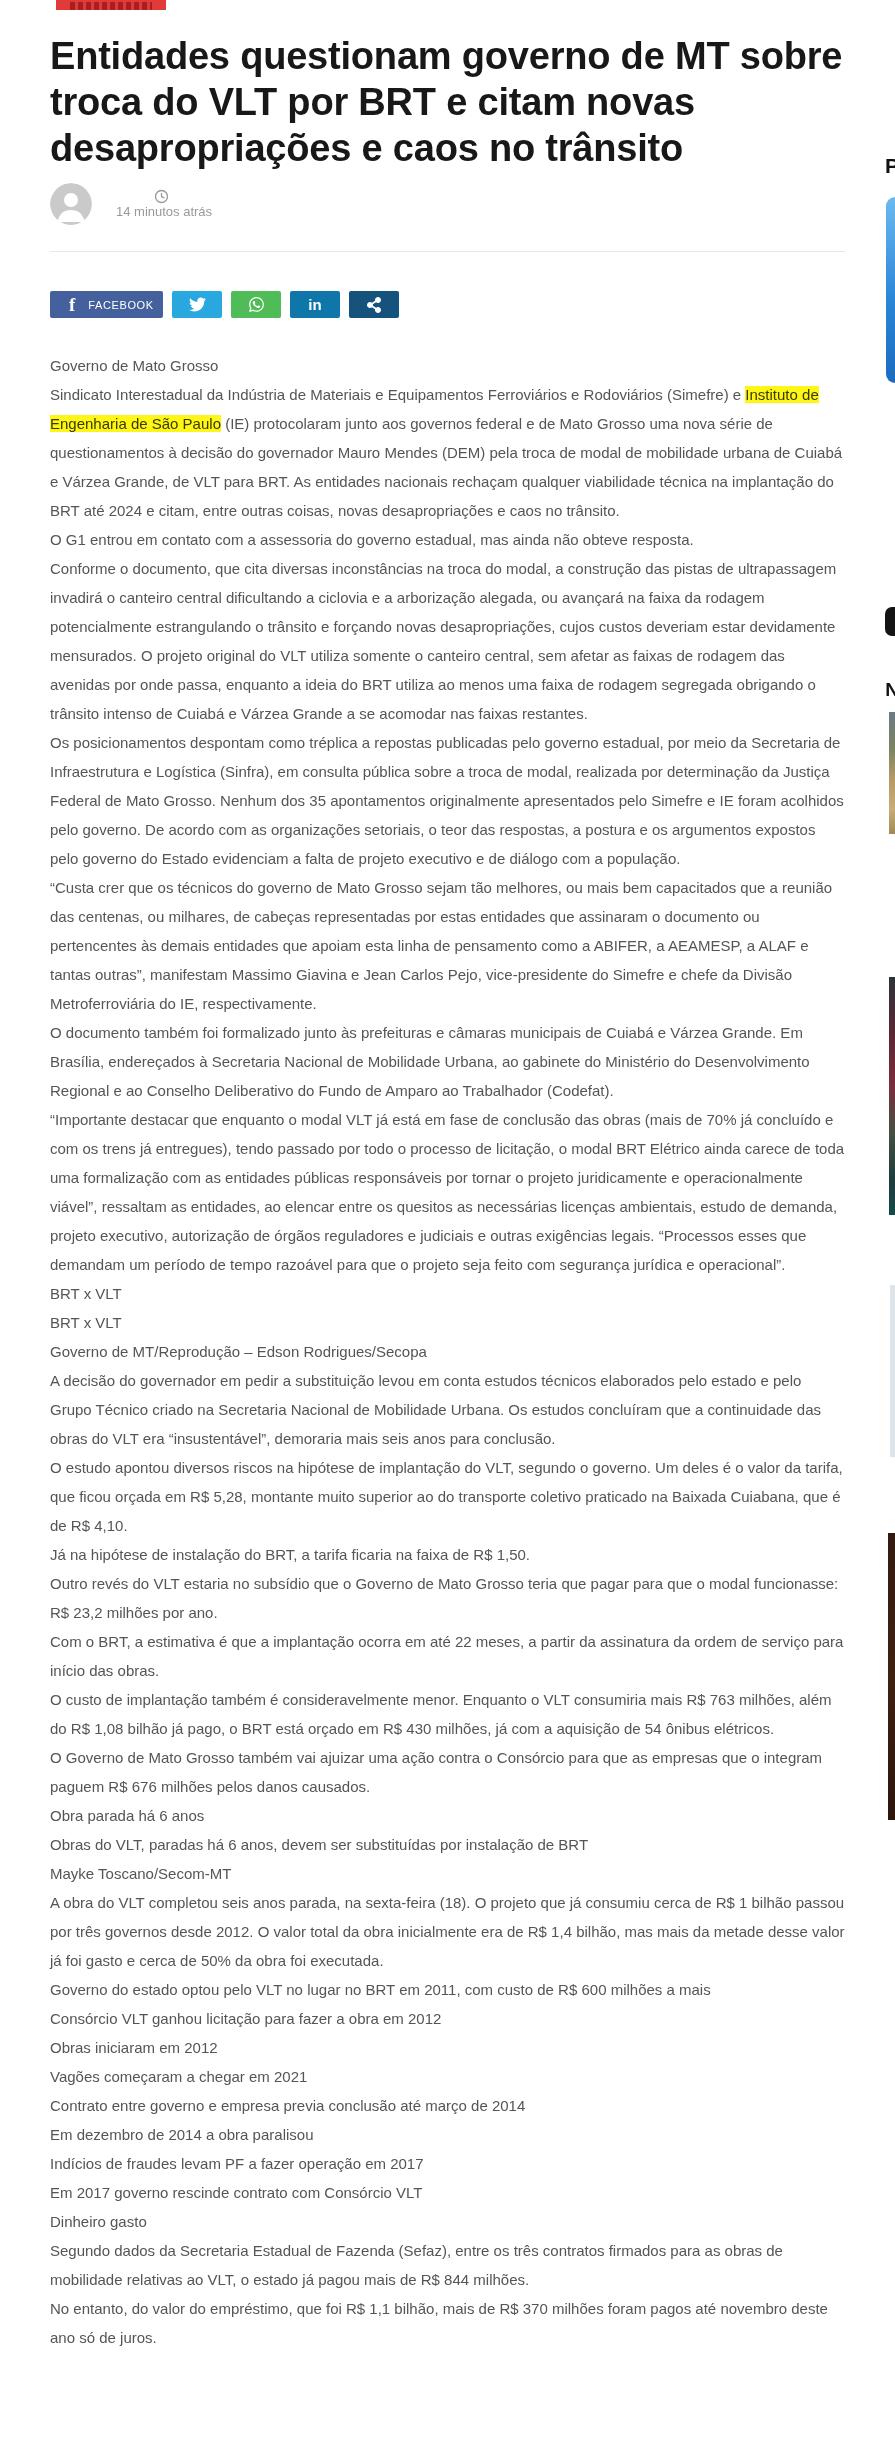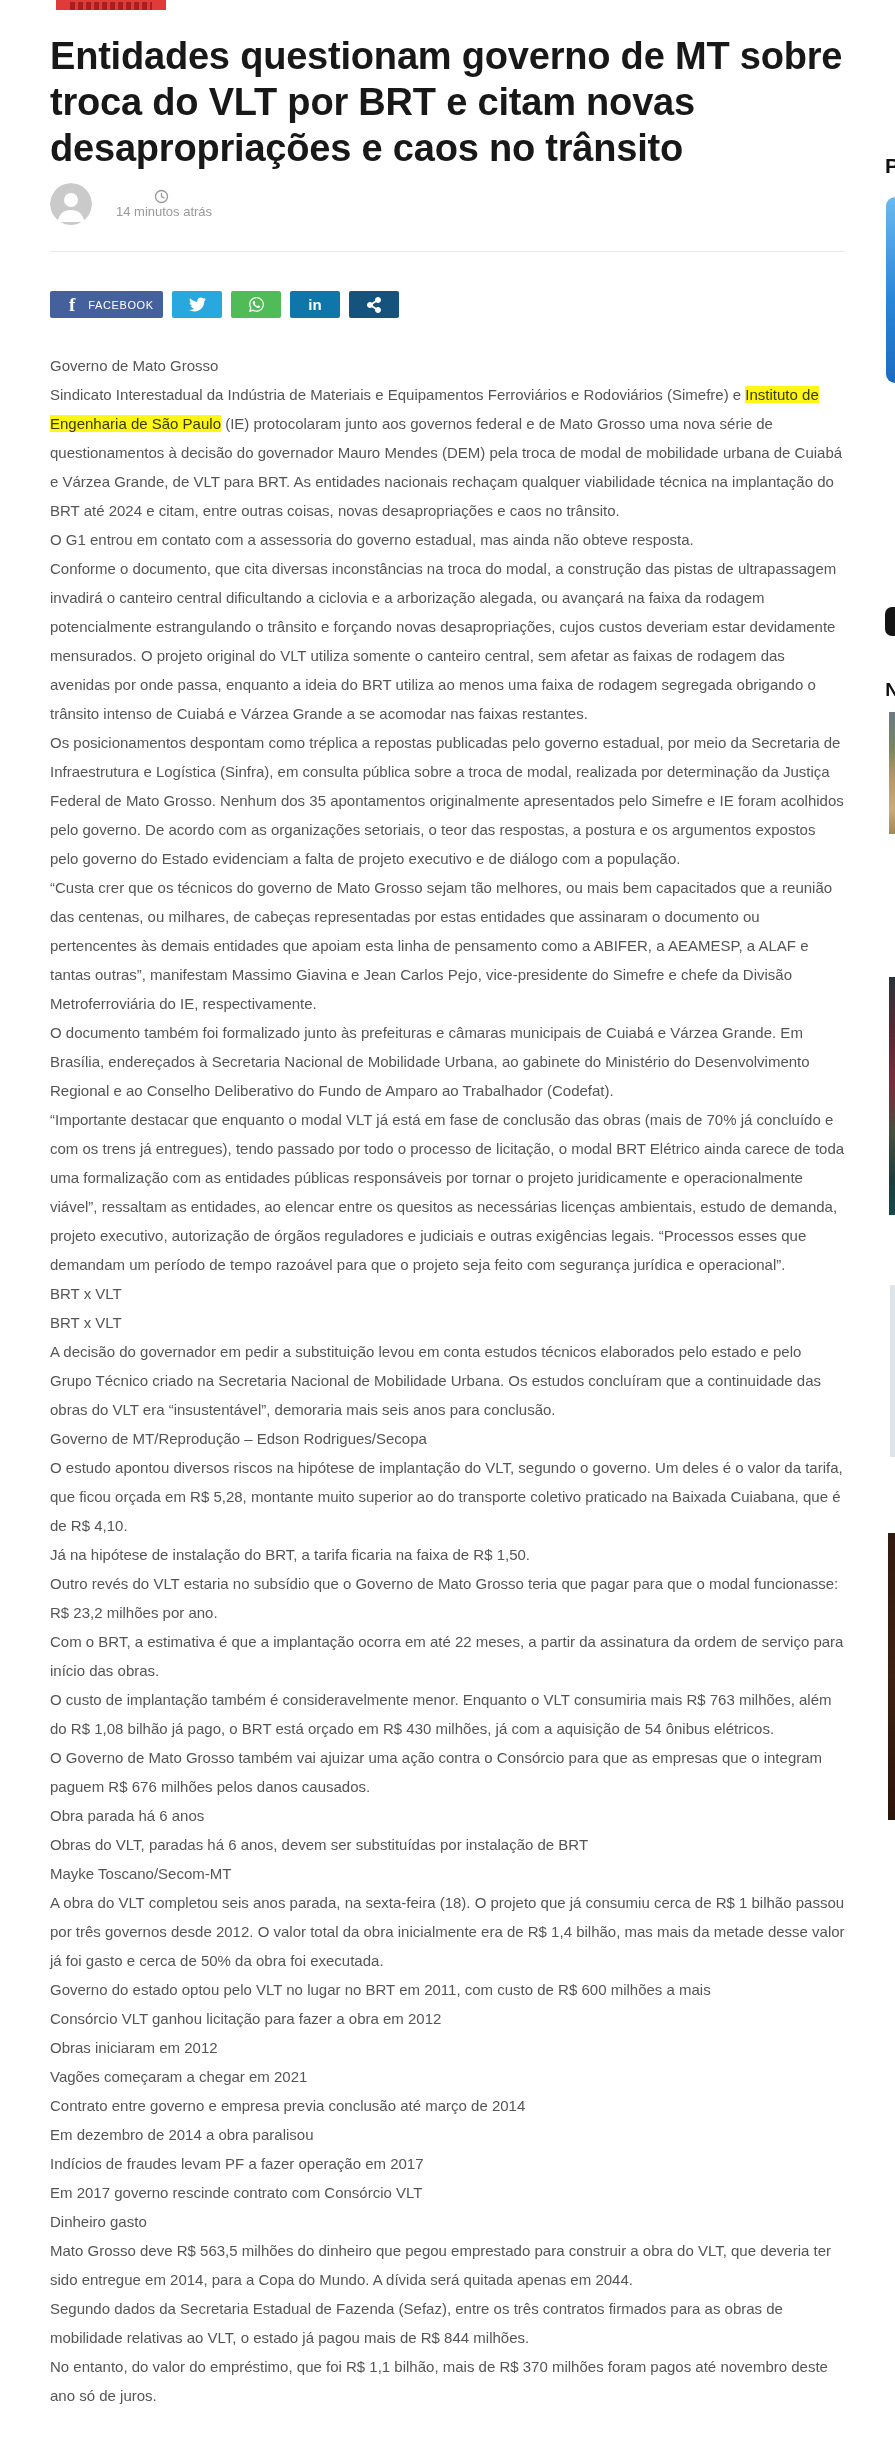--- a/index.html
+++ b/index.html
@@ -101,42 +101,41 @@
         <p><span>Governo de Mato Grosso</span></p>
         <p><span>Sindicato Interestadual da Indústria de Materiais e Equipamentos Ferroviários e Rodoviários (Simefre) e </span><span class="hl" style="background: rgb(253, 246, 22);">Instituto de Engenharia de São Paulo</span><span> (IE) protocolaram junto aos governos federal e de Mato Grosso uma nova série de questionamentos à decisão do governador Mauro Mendes (DEM) pela troca de modal de mobilidade urbana de Cuiabá e Várzea Grande, de VLT para BRT. As entidades nacionais rechaçam qualquer viabilidade técnica na implantação do BRT até 2024 e citam, entre outras coisas, novas desapropriações e caos no trânsito.</span></p>
         <p><span>O G1 entrou em contato com a assessoria do governo estadual, mas ainda não obteve resposta.</span></p>
         <p><span>Conforme o documento, que cita diversas inconstâncias na troca do modal, a construção das pistas de ultrapassagem invadirá o canteiro central dificultando a ciclovia e a arborização alegada, ou avançará na faixa da rodagem potencialmente estrangulando o trânsito e forçando novas desapropriações, cujos custos deveriam estar devidamente mensurados. O projeto original do VLT utiliza somente o canteiro central, sem afetar as faixas de rodagem das avenidas por onde passa, enquanto a ideia do BRT utiliza ao menos uma faixa de rodagem segregada obrigando o trânsito intenso de Cuiabá e Várzea Grande a se acomodar nas faixas restantes.</span></p>
         <p><span>Os posicionamentos despontam como tréplica a repostas publicadas pelo governo estadual, por meio da Secretaria de Infraestrutura e Logística (Sinfra), em consulta pública sobre a troca de modal, realizada por determinação da Justiça Federal de Mato Grosso. Nenhum dos 35 apontamentos originalmente apresentados pelo Simefre e IE foram acolhidos pelo governo. De acordo com as organizações setoriais, o teor das respostas, a postura e os argumentos expostos pelo governo do Estado evidenciam a falta de projeto executivo e de diálogo com a população.</span></p>
         <p><span>“Custa crer que os técnicos do governo de Mato Grosso sejam tão melhores, ou mais bem capacitados que a reunião das centenas, ou milhares, de cabeças representadas por estas entidades que assinaram o documento ou pertencentes às demais entidades que apoiam esta linha de pensamento como a ABIFER, a AEAMESP, a ALAF e tantas outras”, manifestam Massimo Giavina e Jean Carlos Pejo, vice-presidente do Simefre e chefe da Divisão Metroferroviária do IE, respectivamente.</span></p>
         <p><span>O documento também foi formalizado junto às prefeituras e câmaras municipais de Cuiabá e Várzea Grande. Em Brasília, endereçados à Secretaria Nacional de Mobilidade Urbana, ao gabinete do Ministério do Desenvolvimento Regional e ao Conselho Deliberativo do Fundo de Amparo ao Trabalhador (Codefat).</span></p>
         <p><span>“Importante destacar que enquanto o modal VLT já está em fase de conclusão das obras (mais de 70% já concluído e com os trens já entregues), tendo passado por todo o processo de licitação, o modal BRT Elétrico ainda carece de toda uma formalização com as entidades públicas responsáveis por tornar o projeto juridicamente e operacionalmente viável”, ressaltam as entidades, ao elencar entre os quesitos as necessárias licenças ambientais, estudo de demanda, projeto executivo, autorização de órgãos reguladores e judiciais e outras exigências legais. “Processos esses que demandam um período de tempo razoável para que o projeto seja feito com segurança jurídica e operacional”.</span></p>
         <p><span>BRT x VLT</span></p>
         <p><span>BRT x VLT</span></p>
+        <p><span>Governo de MT/Reprodução – Edson Rodrigues/Secopa</span></p>
         <p><span>A decisão do governador em pedir a substituição levou em conta estudos técnicos elaborados pelo estado e pelo Grupo Técnico criado na Secretaria Nacional de Mobilidade Urbana. Os estudos concluíram que a continuidade das obras do VLT era “insustentável”, demoraria mais seis anos para conclusão.</span></p>
-        <p><span>Governo de MT/Reprodução – Edson Rodrigues/Secopa</span></p>
         <p><span>O estudo apontou diversos riscos na hipótese de implantação do VLT, segundo o governo. Um deles é o valor da tarifa, que ficou orçada em R$ 5,28, montante muito superior ao do transporte coletivo praticado na Baixada Cuiabana, que é de R$ 4,10.</span></p>
         <p><span>Já na hipótese de instalação do BRT, a tarifa ficaria na faixa de R$ 1,50.</span></p>
         <p><span>Outro revés do VLT estaria no subsídio que o Governo de Mato Grosso teria que pagar para que o modal funcionasse: R$ 23,2 milhões por ano.</span></p>
         <p><span>Com o BRT, a estimativa é que a implantação ocorra em até 22 meses, a partir da assinatura da ordem de serviço para início das obras.</span></p>
         <p><span>O custo de implantação também é consideravelmente menor. Enquanto o VLT consumiria mais R$ 763 milhões, além do R$ 1,08 bilhão já pago, o BRT está orçado em R$ 430 milhões, já com a aquisição de 54 ônibus elétricos.</span></p>
         <p><span>O Governo de Mato Grosso também vai ajuizar uma ação contra o Consórcio para que as empresas que o integram paguem R$ 676 milhões pelos danos causados.</span></p>
         <p><span>Obra parada há 6 anos</span></p>
         <p><span>Obras do VLT, paradas há 6 anos, devem ser substituídas por instalação de BRT</span></p>
         <p><span>Mayke Toscano/Secom-MT</span></p>
         <p><span>A obra do VLT completou seis anos parada, na sexta-feira (18). O projeto que já consumiu cerca de R$ 1 bilhão passou por três governos desde 2012. O valor total da obra inicialmente era de R$ 1,4 bilhão, mas mais da metade desse valor já foi gasto e cerca de 50% da obra foi executada.</span></p>
         <p><span>Governo do estado optou pelo VLT no lugar no BRT em 2011, com custo de R$ 600 milhões a mais</span></p>
         <p><span>Consórcio VLT ganhou licitação para fazer a obra em 2012</span></p>
         <p><span>Obras iniciaram em 2012</span></p>
         <p><span>Vagões começaram a chegar em 2021</span></p>
         <p><span>Contrato entre governo e empresa previa conclusão até março de 2014</span></p>
         <p><span>Em dezembro de 2014 a obra paralisou</span></p>
         <p><span>Indícios de fraudes levam PF a fazer operação em 2017</span></p>
         <p><span>Em 2017 governo rescinde contrato com Consórcio VLT</span></p>
         <p><span>Dinheiro gasto</span></p>
-        <p><span>Mato Grosso deve R$ 563,5 milhões do dinheiro que pegou emprestado para construir a obra do VLT, que deveria ter sido entregue em 2014, para a Copa do Mundo. A dívida será quitada apenas em 2044.</span></p>
         <p><span>Segundo dados da Secretaria Estadual de Fazenda (Sefaz), entre os três contratos firmados para as obras de mobilidade relativas ao VLT, o estado já pagou mais de R$ 844 milhões.</span></p>
         <p><span>No entanto, do valor do empréstimo, que foi R$ 1,1 bilhão, mais de R$ 370 milhões foram pagos até novembro deste ano só de juros.</span></p>
       </div>
   </div>
 
   <div class="edge-frag edge-letter" style="top:155px;font-size:21px;">P</div>
   <div class="edge-frag blue-panel" style="background: linear-gradient(rgb(108, 185, 240), rgb(42, 134, 216) 55%, rgb(27, 108, 192));"></div>
   <div class="edge-frag edge-letter" style="top:432px;font-size:19px;">I</div>
   <div class="edge-frag black-blob" style="background: rgb(20, 20, 20);"></div>
   <div class="edge-frag edge-letter" style="top:680px;font-size:19px;">N</div>

